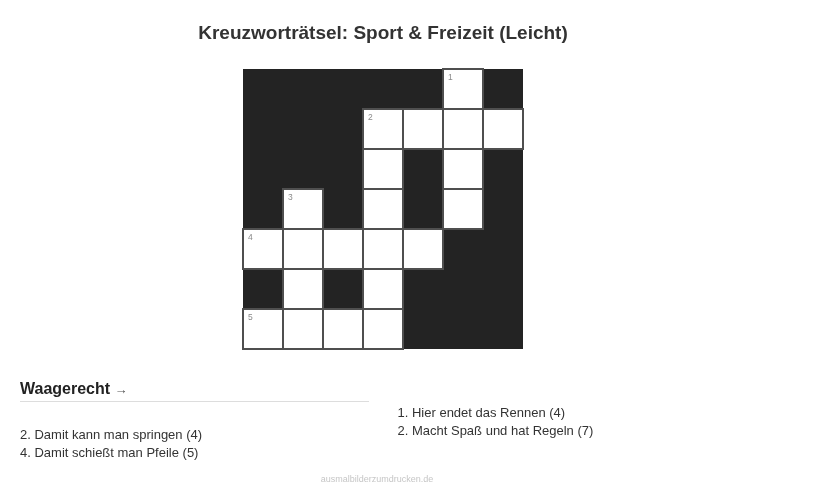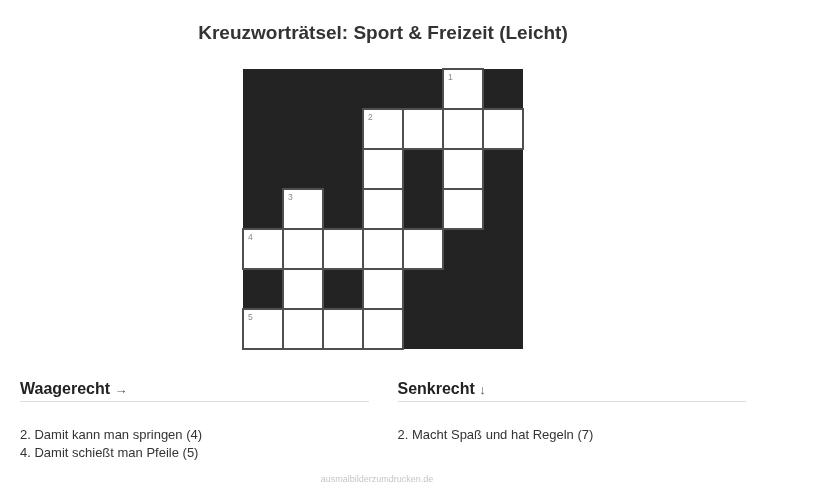--- a/index.html
+++ b/index.html
@@ -126,25 +126,22 @@
         <span>Waagerecht</span>
         <span class="clue-arrow">→</span>
       </h2>
       <div class="clue-list" id="across-list">
           <div class="clue-line">2. Damit kann man springen (4)</div>
           <div class="clue-line">4. Damit schießt man Pfeile (5)</div>
         </div>
     </section>
 
     <section class="clue-col">
-      <h2 class="clue-heading">
-        <span>Senkrecht</span>
-        <span class="clue-arrow">↓</span>
-      </h2>
       <div class="clue-list" id="down-list">
+          <div class="clue-line">1. Hier endet das Rennen (4)</div>
           <div class="clue-line">2. Macht Spaß und hat Regeln (7)</div>
         </div>
     </section>
   </div>
 
   <div class="footer">ausmalbilderzumdrucken.de</div>
 
 </div>
 
 </body></html>

